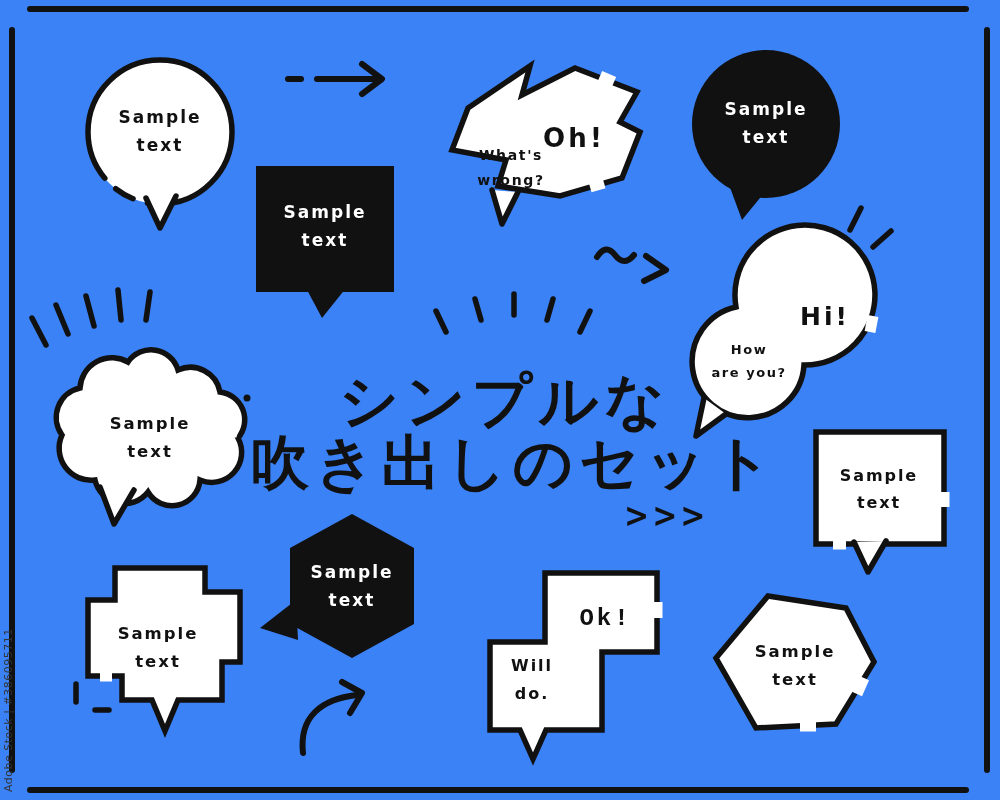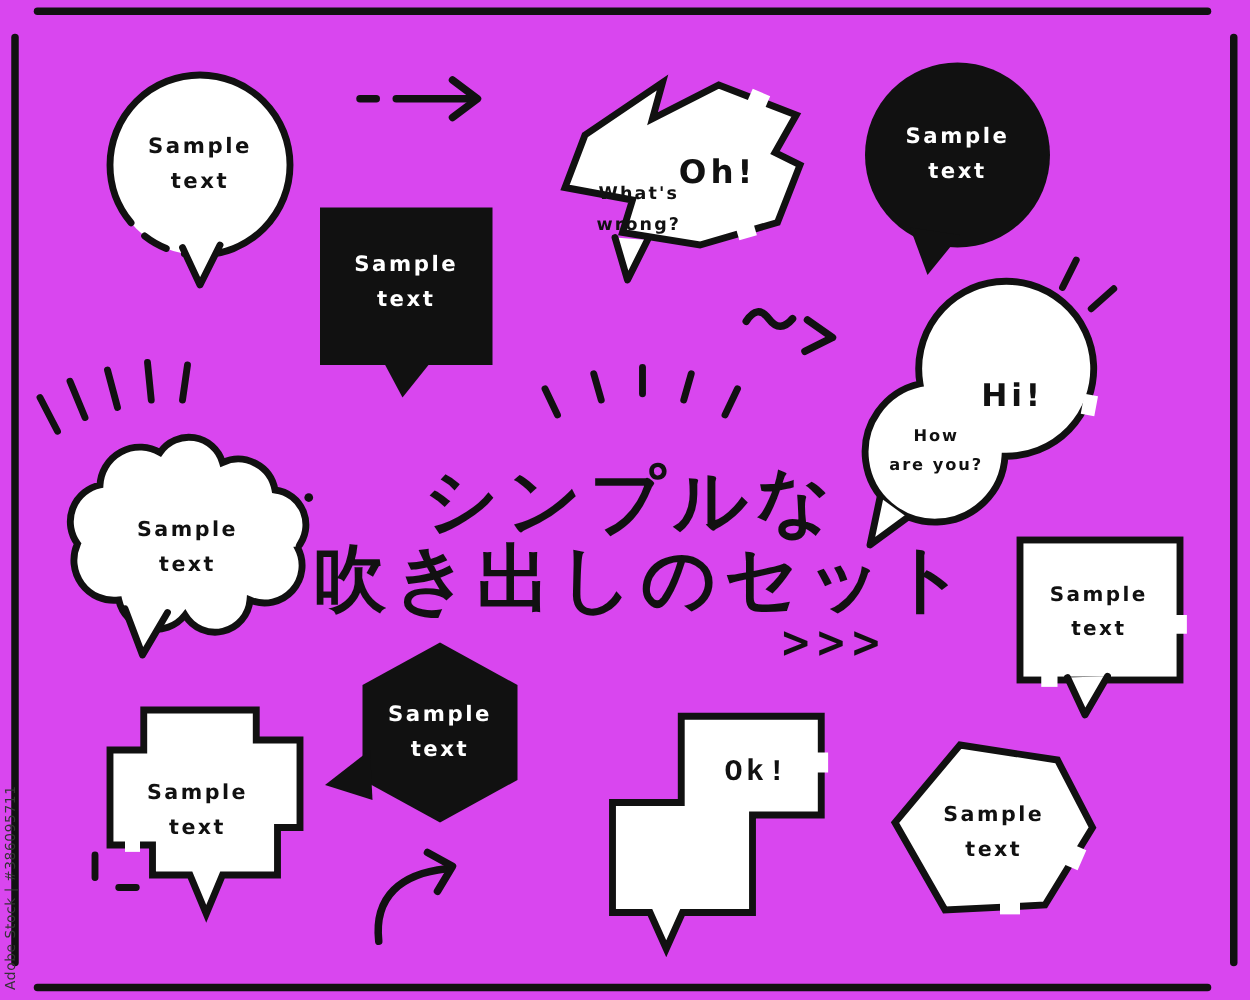--- a/index.html
+++ b/index.html
@@ -1,17 +1,17 @@
 <!DOCTYPE html>
 <html><head>
 <meta charset="utf-8">
 <style>
   html,body{margin:0;padding:0;background:#fff;}
   .stage{
-    position:relative;width:1000px;height:800px;background:#d946ef;overflow:hidden;
+    position:relative;width:1000px;height:800px;background:#3b82f6;overflow:hidden;
     font-family:"DejaVu Sans",sans-serif;color:#111;
   }
   .stage svg{position:absolute;left:0;top:0;}
   .txt{
     position:absolute;font-weight:bold;text-align:center;color:#111;
     letter-spacing:0.12em;font-size:17px;line-height:28px;white-space:nowrap;
   }
   .txt span{display:block;}
   .txt.white{color:#fff;}
   .headline{font-size:26px;line-height:30px;margin-top:20px;}
@@ -168,21 +168,21 @@
   </div>
 
   <div class="txt" style="left:75px;top:410px;width:150px;font-size:16.5px;">
     <span>Sample</span>
     <span>text</span>
   </div>
 
   <div class="title-line" style="left:295px;top:362px;width:420px;">シンプルな</div>
   <div class="title-line" style="left:250px;top:424px;width:510px;">吹き出しのセット</div>
 
-  <div class="txt headline" style="left:770px;top:282px;width:80px;font-size:25px;">
+  <div class="txt headline" style="left:770px;top:282px;width:80px;font-size:25px;text-align:right;">
     <span>Hi!</span>
   </div>
   <div class="txt small" style="left:698px;top:338px;width:102px;font-size:13px;line-height:23px;">
     <span>How</span>
     <span>are you?</span>
   </div>
 
   <div class="txt" style="left:805px;top:462px;width:148px;font-size:16px;line-height:27px;">
     <span>Sample</span>
     <span>text</span>
@@ -196,20 +196,24 @@
   </div>
 
   <div class="txt white" style="left:282px;top:558px;width:140px;">
     <span>Sample</span>
     <span>text</span>
   </div>
 
   <div class="txt headline" style="left:558px;top:584px;width:95px;font-size:24px;font-family:Liberation Mono, monospace;">
     <span>Ok!</span>
   </div>
+  <div class="txt" style="left:492px;top:652px;width:80px;font-size:16px;">
+    <span>Will</span>
+    <span>do.</span>
+  </div>
 
   <div class="txt" style="left:722px;top:638px;width:146px;font-size:16.5px;">
     <span>Sample</span>
     <span>text</span>
   </div>
 
   <div class="watermark">Adobe Stock | #386095711</div>
 
 </div>
 

